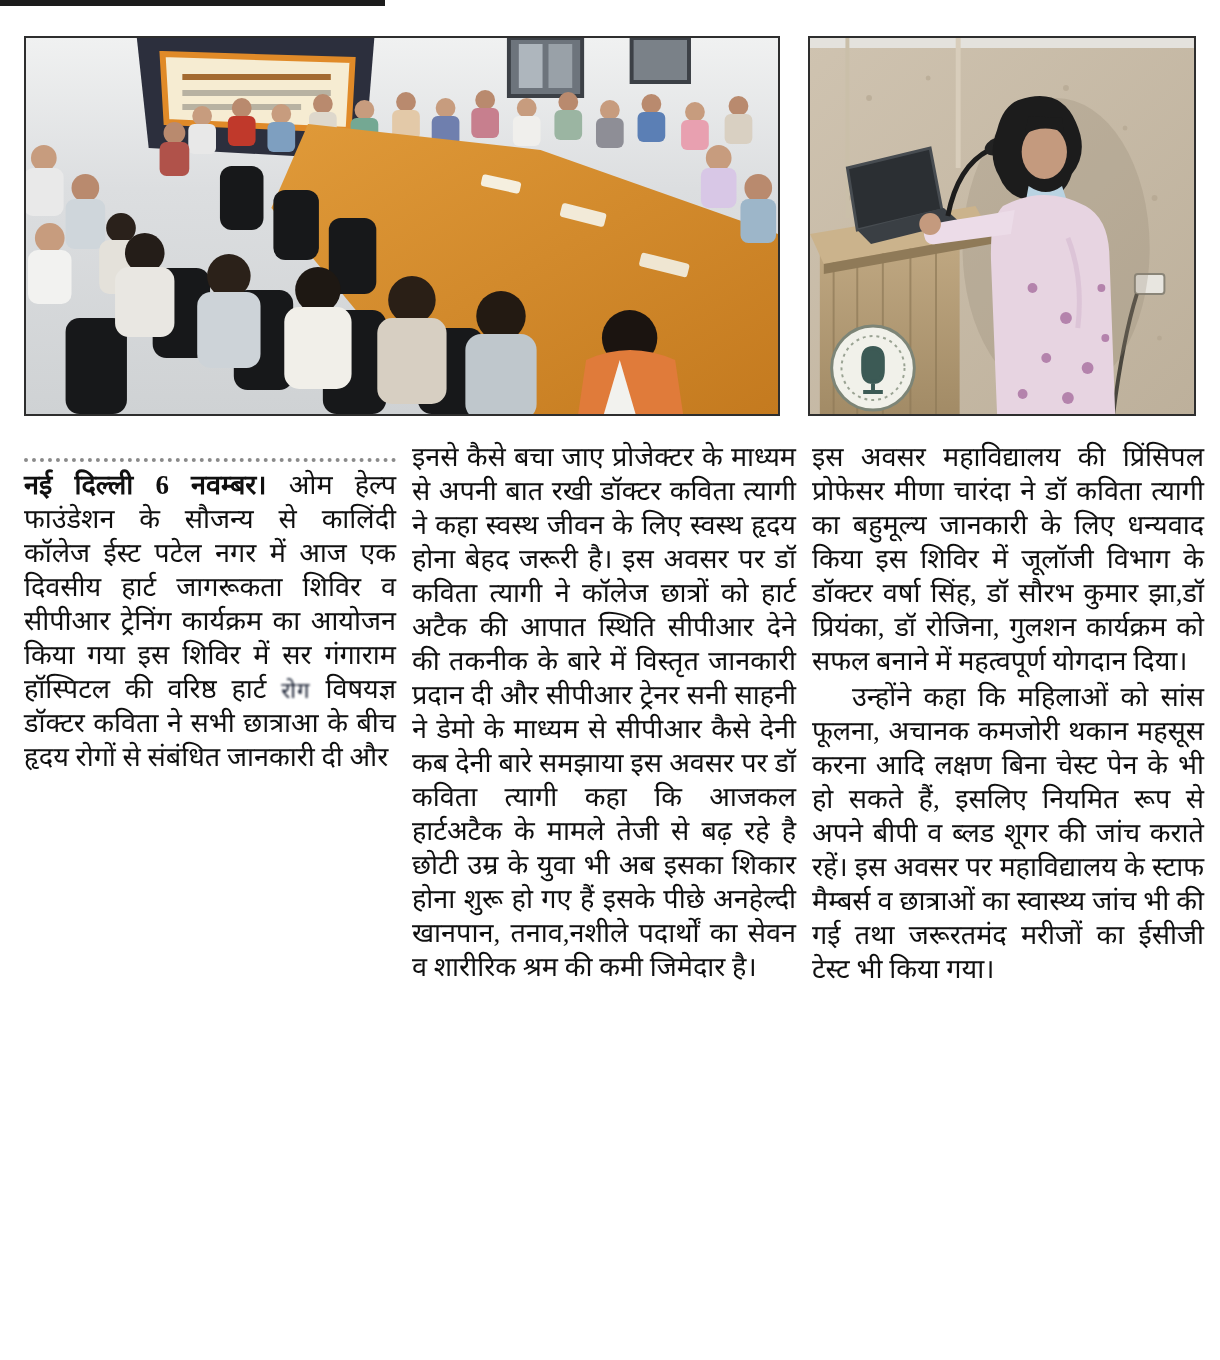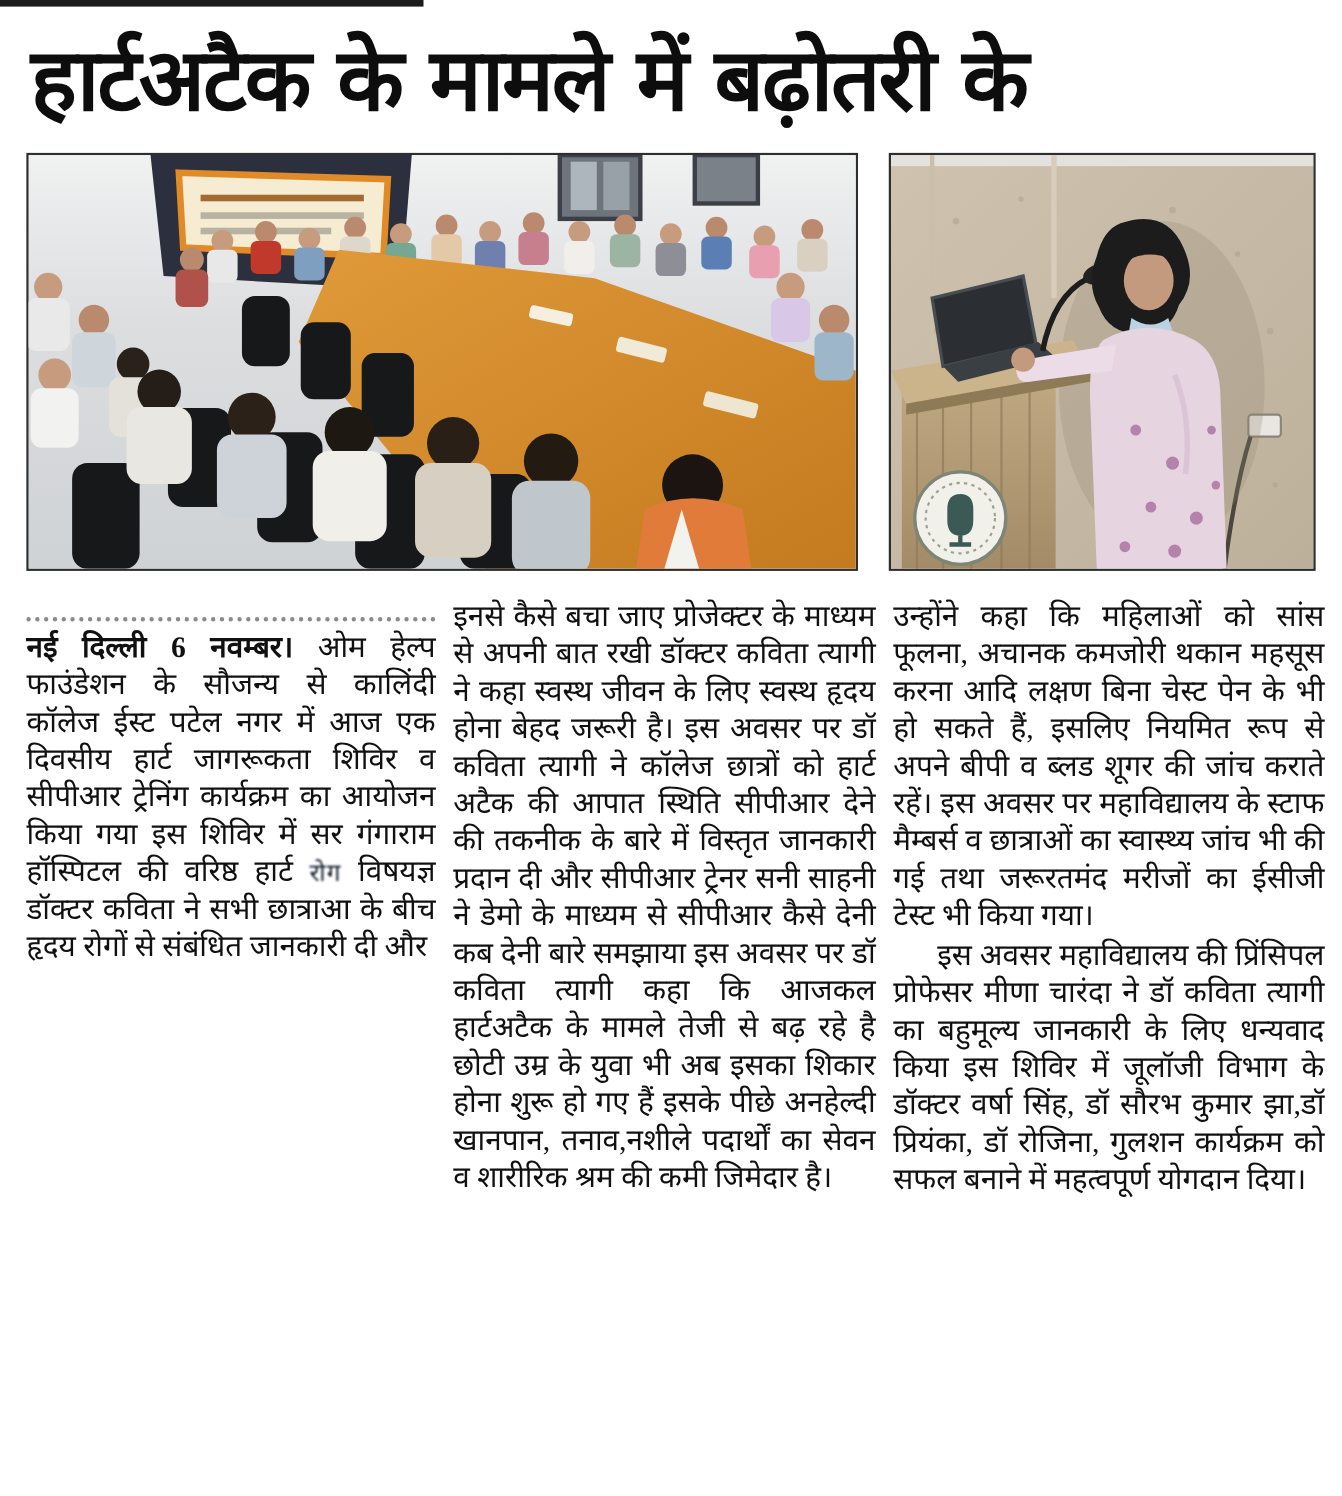--- a/index.html
+++ b/index.html
@@ -36,21 +36,20 @@
   .smudged{color:#0f172a;filter:blur(0.8px);font-size:0.82em;letter-spacing:1px;}
   .para{margin:0;}
   .para + .para{text-indent:40px;margin-top:2px;}
 </style>
 </head>
 <body>
 
 <div class="crop-bar"></div>
 
 <header class="headline">
-  <div class="hl">हार्टअटैक के मामले में बढ़ोतरी के</div>
 </header>
 
 <section class="photos">
 
   <figure class="photo left" style="margin:0">
     <svg viewBox="0 0 760 376" preserveAspectRatio="none">
       <defs>
         <linearGradient id="wallg" x1="0" y1="0" x2="0" y2="1">
           <stop offset="0" stop-color="#f0f1f1"></stop>
             <stop offset="0.4" stop-color="#dcdee0"></stop>
@@ -298,17 +297,17 @@
   <div class="col">
     <hr class="dotted-rule">
     <p class="para"><span class="dateline">नई दिल्ली 6 नवम्बर।</span> <span>ओम हेल्प फाउंडेशन के सौजन्य से कालिंदी कॉलेज ईस्ट पटेल नगर में आज एक दिवसीय हार्ट जागरूकता शिविर व सीपीआर ट्रेनिंग कार्यक्रम का आयोजन किया गया इस शिविर में सर गंगाराम हॉस्पिटल की वरिष्ठ हार्ट</span> <span class="smudged">रोग</span> <span>विषयज्ञ डॉक्टर कविता ने सभी छात्राआ के बीच हृदय रोगों से संबंधित जानकारी दी और</span></p>
   </div>
 
   <div class="col">
     <p class="para">इनसे कैसे बचा जाए  प्रोजेक्टर के माध्यम से अपनी बात रखी डॉक्टर कविता त्यागी ने कहा स्वस्थ जीवन के लिए स्वस्थ हृदय होना बेहद जरूरी है। इस अवसर पर डॉ कविता त्यागी ने कॉलेज छात्रों को हार्ट अटैक की आपात स्थिति सीपीआर देने की तकनीक के बारे में विस्तृत जानकारी प्रदान दी और सीपीआर ट्रेनर सनी साहनी ने डेमो के माध्यम से सीपीआर कैसे देनी कब देनी बारे समझाया इस अवसर पर डॉ कविता त्यागी कहा कि आजकल हार्टअटैक के मामले तेजी से बढ़ रहे है छोटी उम्र के युवा भी अब इसका शिकार होना शुरू हो गए हैं इसके पीछे अनहेल्दी खानपान, तनाव,नशीले पदार्थों का सेवन व शारीरिक श्रम की कमी जिमेदार है।</p>
   </div>
 
   <div class="col">
+    <p class="para">इस अवसर महाविद्यालय की प्रिंसिपल प्रोफेसर मीणा चारंदा ने डॉ कविता त्यागी का बहुमूल्य जानकारी के लिए धन्यवाद किया इस शिविर में जूलॉजी विभाग के डॉक्टर वर्षा सिंह, डॉ सौरभ कुमार झा,डॉ प्रियंका, डॉ रोजिना, गुलशन  कार्यक्रम को सफल बनाने में महत्वपूर्ण योगदान दिया।</p>
     <p class="para">उन्होंने कहा कि महिलाओं को सांस फूलना, अचानक कमजोरी थकान महसूस करना आदि लक्षण बिना चेस्ट पेन के भी हो सकते हैं, इसलिए नियमित रूप से अपने बीपी व ब्लड शूगर की जांच कराते रहें। इस अवसर पर महाविद्यालय के स्टाफ मैम्बर्स व छात्राओं का स्वास्थ्य जांच भी की गई तथा जरूरतमंद मरीजों का ईसीजी टेस्ट भी किया गया।</p>
-    <p class="para">इस अवसर महाविद्यालय की प्रिंसिपल प्रोफेसर मीणा चारंदा ने डॉ कविता त्यागी का बहुमूल्य जानकारी के लिए धन्यवाद किया इस शिविर में जूलॉजी विभाग के डॉक्टर वर्षा सिंह, डॉ सौरभ कुमार झा,डॉ प्रियंका, डॉ रोजिना, गुलशन  कार्यक्रम को सफल बनाने में महत्वपूर्ण योगदान दिया।</p>
   </div>
 
 </section>
 
 </body></html>

